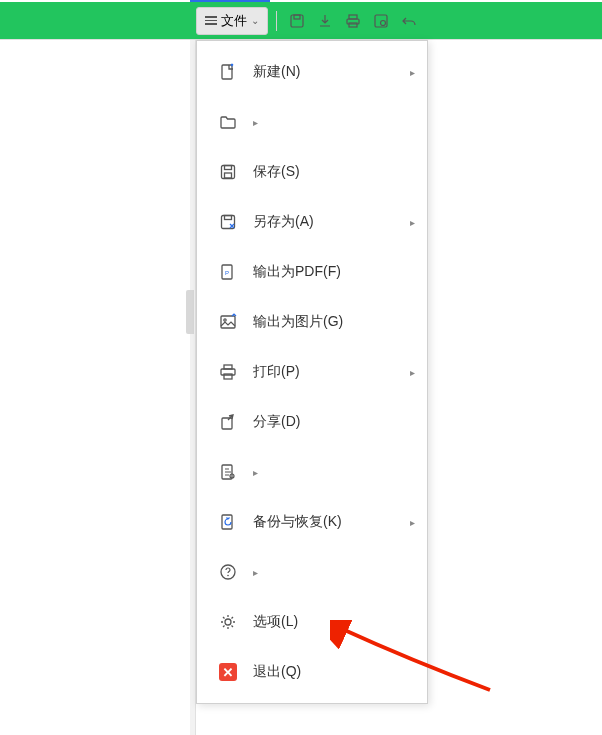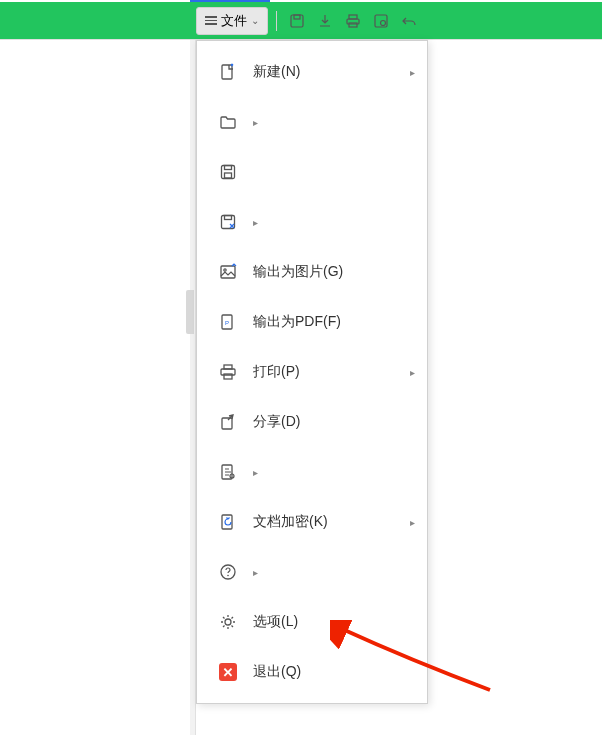--- a/index.html
+++ b/index.html
@@ -215,58 +215,60 @@
   </div>
 
   <div class="menu-item">
     <span class="menu-icon">
       <svg width="18" height="18" viewBox="0 0 18 18">
           <rect x="2.5" y="2.5" width="13" height="13" rx="1.5" fill="none" stroke="#555" stroke-width="1.3"></rect>
           <rect x="5.5" y="2.5" width="7" height="4" fill="none" stroke="#555" stroke-width="1.3"></rect>
           <rect x="5.5" y="10" width="7" height="5" fill="none" stroke="#555" stroke-width="1.3"></rect>
         </svg>
     </span>
+    <span class="menu-label">保存(S)</span>
   </div>
 
   <div class="menu-item">
     <span class="menu-icon">
       <svg width="18" height="18" viewBox="0 0 18 18">
           <rect x="2.5" y="2.5" width="13" height="13" rx="1.5" fill="none" stroke="#555" stroke-width="1.3"></rect>
           <rect x="5.5" y="2.5" width="7" height="4" fill="none" stroke="#555" stroke-width="1.3"></rect>
           <path d="M11 11l4 4M15 11l-4 4" stroke="#2c6fe8" stroke-width="1.3"></path>
         </svg>
     </span>
-    <span class="submenu-arrow">▸</span>
+    <span class="menu-label">另存为(A)</span>
+    <span class="submenu-arrow">▸</span>
+  </div>
+
+  <div class="menu-item">
+    <span class="menu-icon">
+      <svg width="18" height="18" viewBox="0 0 18 18">
+          <rect x="3" y="2" width="10" height="14" rx="1" fill="none" stroke="#555" stroke-width="1.3"></rect>
+          <text x="8" y="12" font-size="6" fill="#2c6fe8" text-anchor="middle">P</text>
+        </svg>
+    </span>
+    <span class="menu-label">输出为PDF(F)</span>
   </div>
 
   <div class="menu-item">
     <span class="menu-icon">
       <svg width="18" height="18" viewBox="0 0 18 18">
           <rect x="2" y="3" width="14" height="12" rx="1" fill="none" stroke="#555" stroke-width="1.3"></rect>
           <circle cx="6" cy="7" r="1.2" fill="none" stroke="#555" stroke-width="1.2"></circle>
           <path d="M2 13l4-4 3 3 3-3 4 4" fill="none" stroke="#555" stroke-width="1.2"></path>
           <path d="M13 3l2-2 2 2" stroke="#2c6fe8" stroke-width="1.2" fill="none"></path>
         </svg>
     </span>
     <span class="menu-label">输出为图片(G)</span>
   </div>
 
   <div class="menu-item">
     <span class="menu-icon">
       <svg width="18" height="18" viewBox="0 0 18 18">
-          <rect x="3" y="2" width="10" height="14" rx="1" fill="none" stroke="#555" stroke-width="1.3"></rect>
-          <text x="8" y="12" font-size="6" fill="#2c6fe8" text-anchor="middle">P</text>
-        </svg>
-    </span>
-    <span class="menu-label">输出为PDF(F)</span>
-  </div>
-
-  <div class="menu-item">
-    <span class="menu-icon">
-      <svg width="18" height="18" viewBox="0 0 18 18">
           <rect x="5" y="2" width="8" height="4" fill="none" stroke="#555" stroke-width="1.3"></rect>
           <rect x="2" y="6" width="14" height="6" rx="1" fill="none" stroke="#555" stroke-width="1.3"></rect>
           <rect x="5" y="11" width="8" height="5" fill="none" stroke="#555" stroke-width="1.3"></rect>
         </svg>
     </span>
     <span class="menu-label">打印(P)</span>
     <span class="submenu-arrow">▸</span>
   </div>
 
   <div class="menu-item">
@@ -290,21 +292,21 @@
     <span class="submenu-arrow">▸</span>
   </div>
 
   <div class="menu-item">
     <span class="menu-icon">
       <svg width="18" height="18" viewBox="0 0 18 18">
           <rect x="3" y="2" width="10" height="14" rx="1" fill="none" stroke="#555" stroke-width="1.3"></rect>
           <path d="M9 6a3 3 0 103 3M9 6l-1.5-1.5M9 6l1.5-1.5" fill="none" stroke="#2c6fe8" stroke-width="1.2"></path>
         </svg>
     </span>
-    <span class="menu-label">文档加密(K)</span>
+    <span class="menu-label">备份与恢复(K)</span>
     <span class="submenu-arrow">▸</span>
   </div>
 
   <div class="menu-item">
     <span class="menu-icon">
       <svg width="18" height="18" viewBox="0 0 18 18">
           <circle cx="9" cy="9" r="7" fill="none" stroke="#555" stroke-width="1.3"></circle>
           <path d="M7 7a2 2 0 114 0c0 1.5-2 1.5-2 3" fill="none" stroke="#555" stroke-width="1.2"></path>
           <circle cx="9" cy="12.5" r="0.8" fill="#555"></circle>
         </svg>

